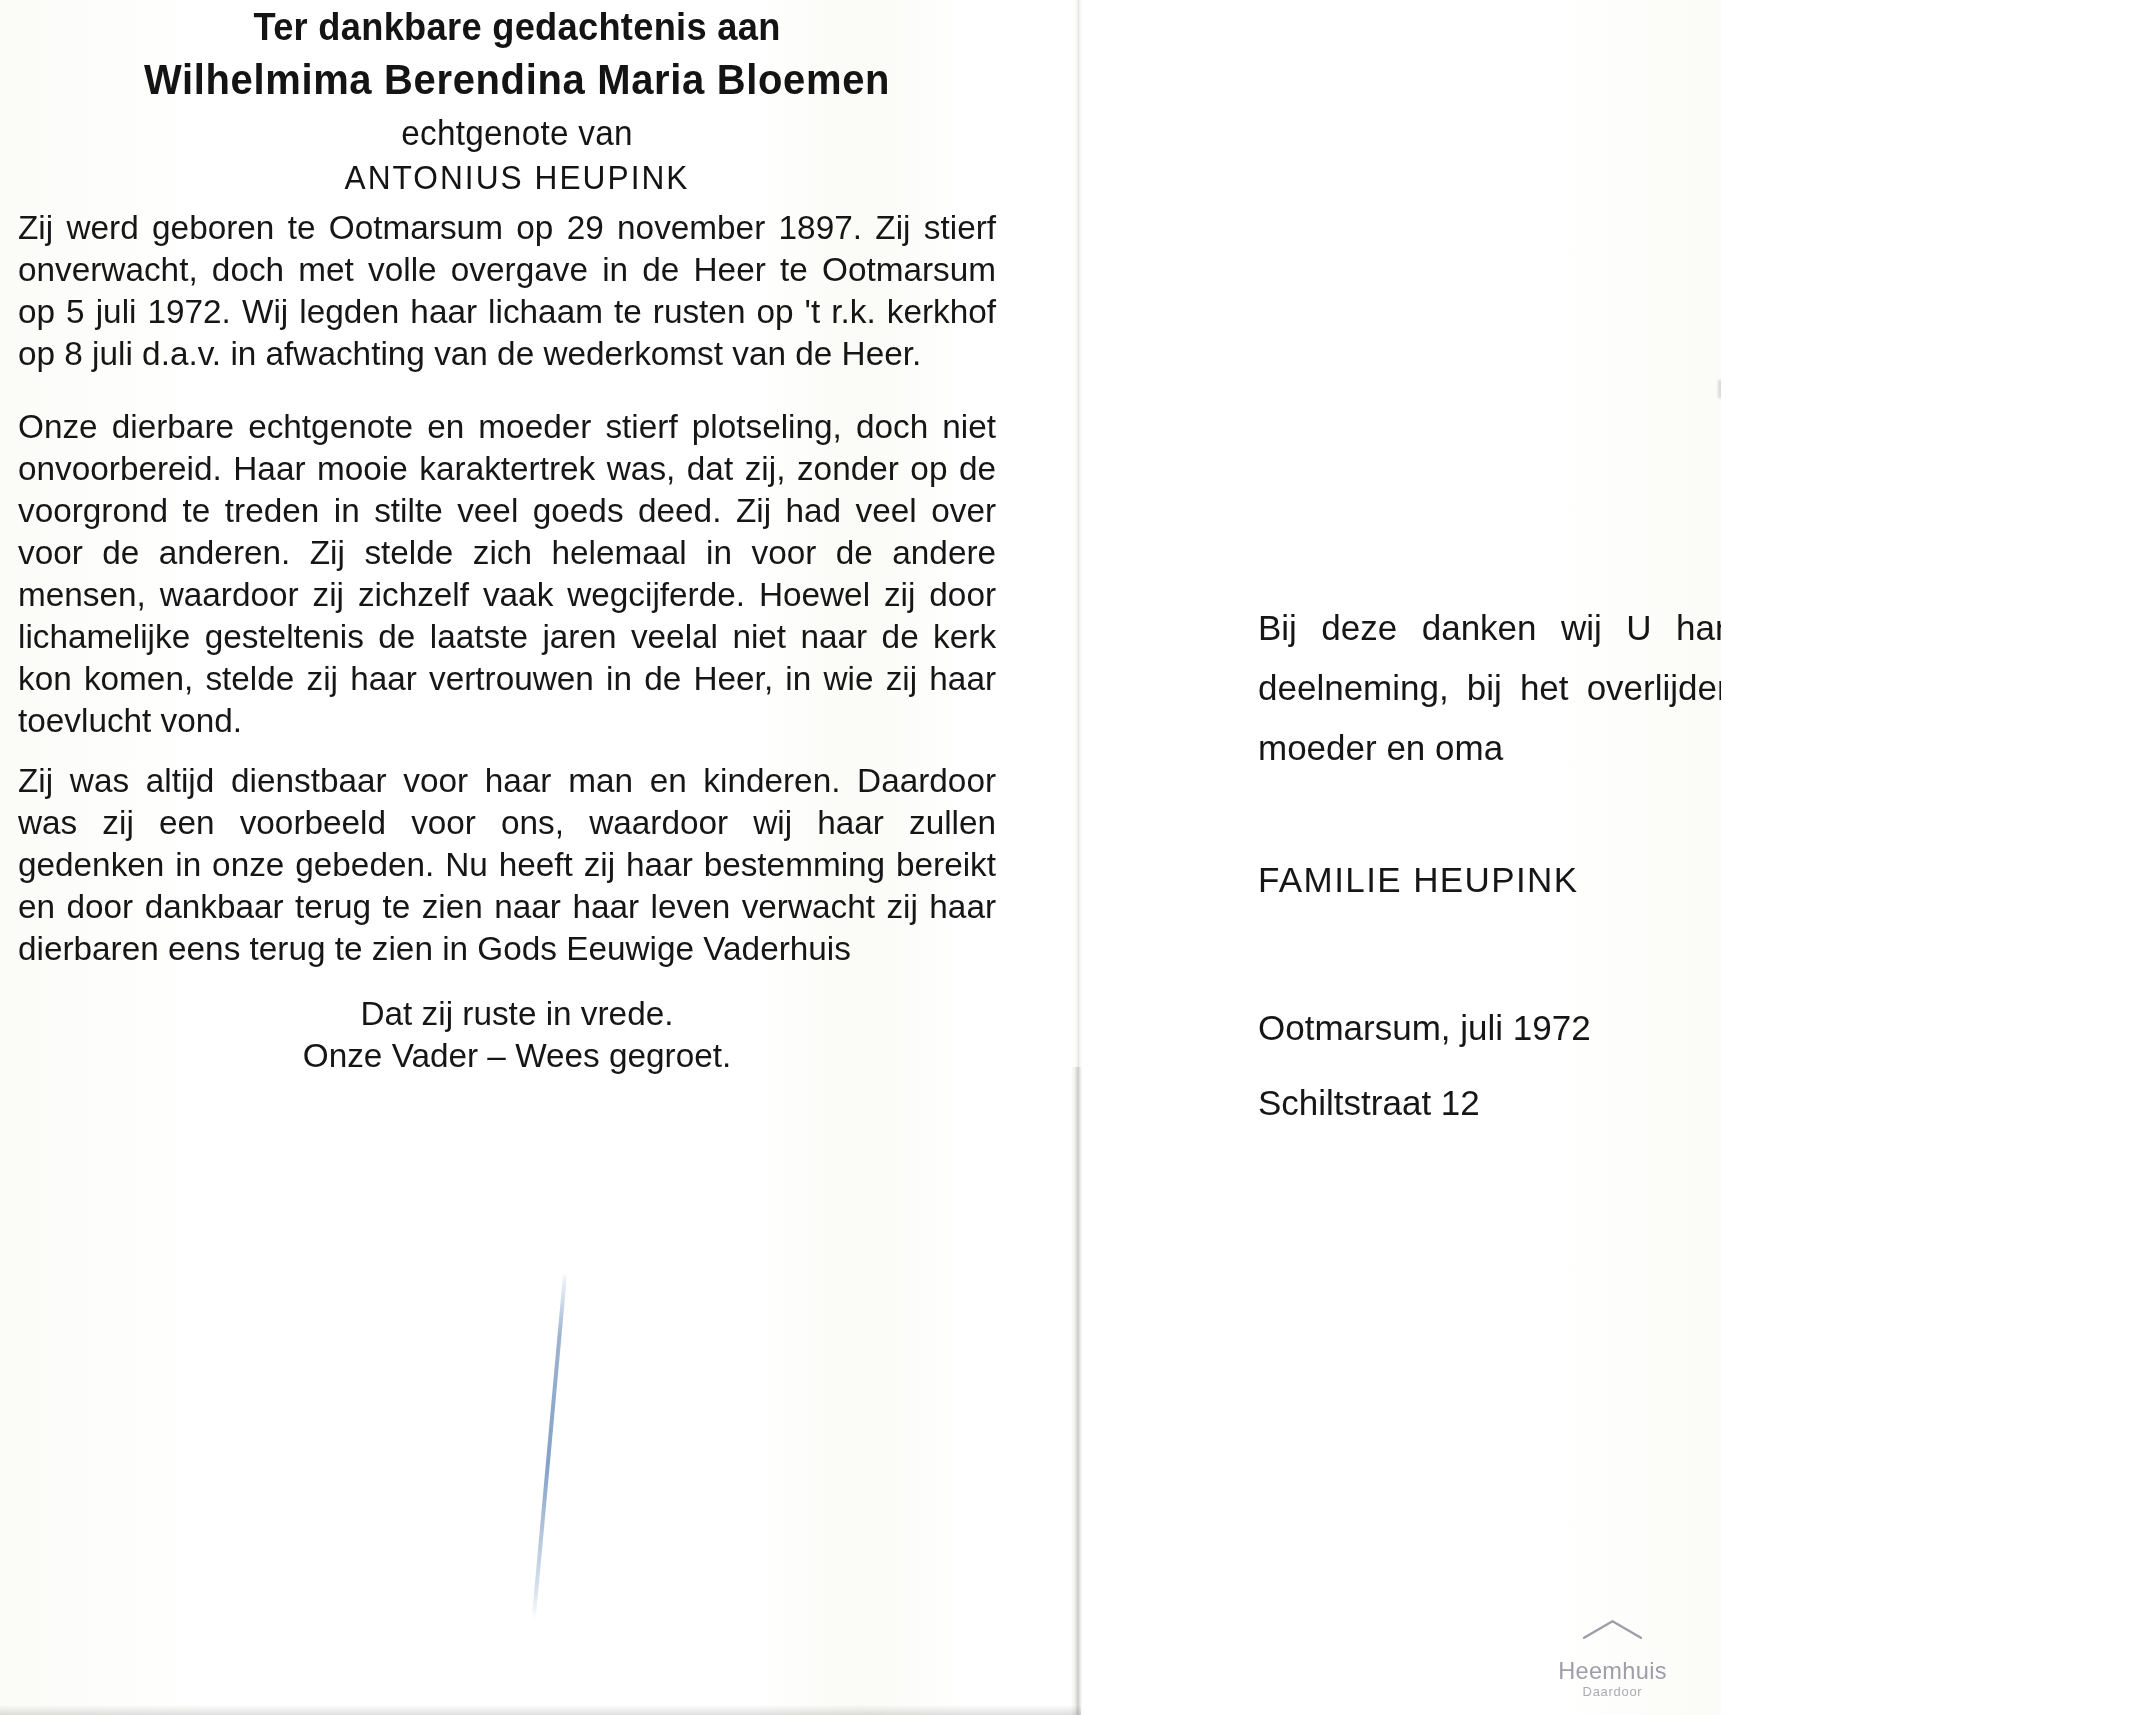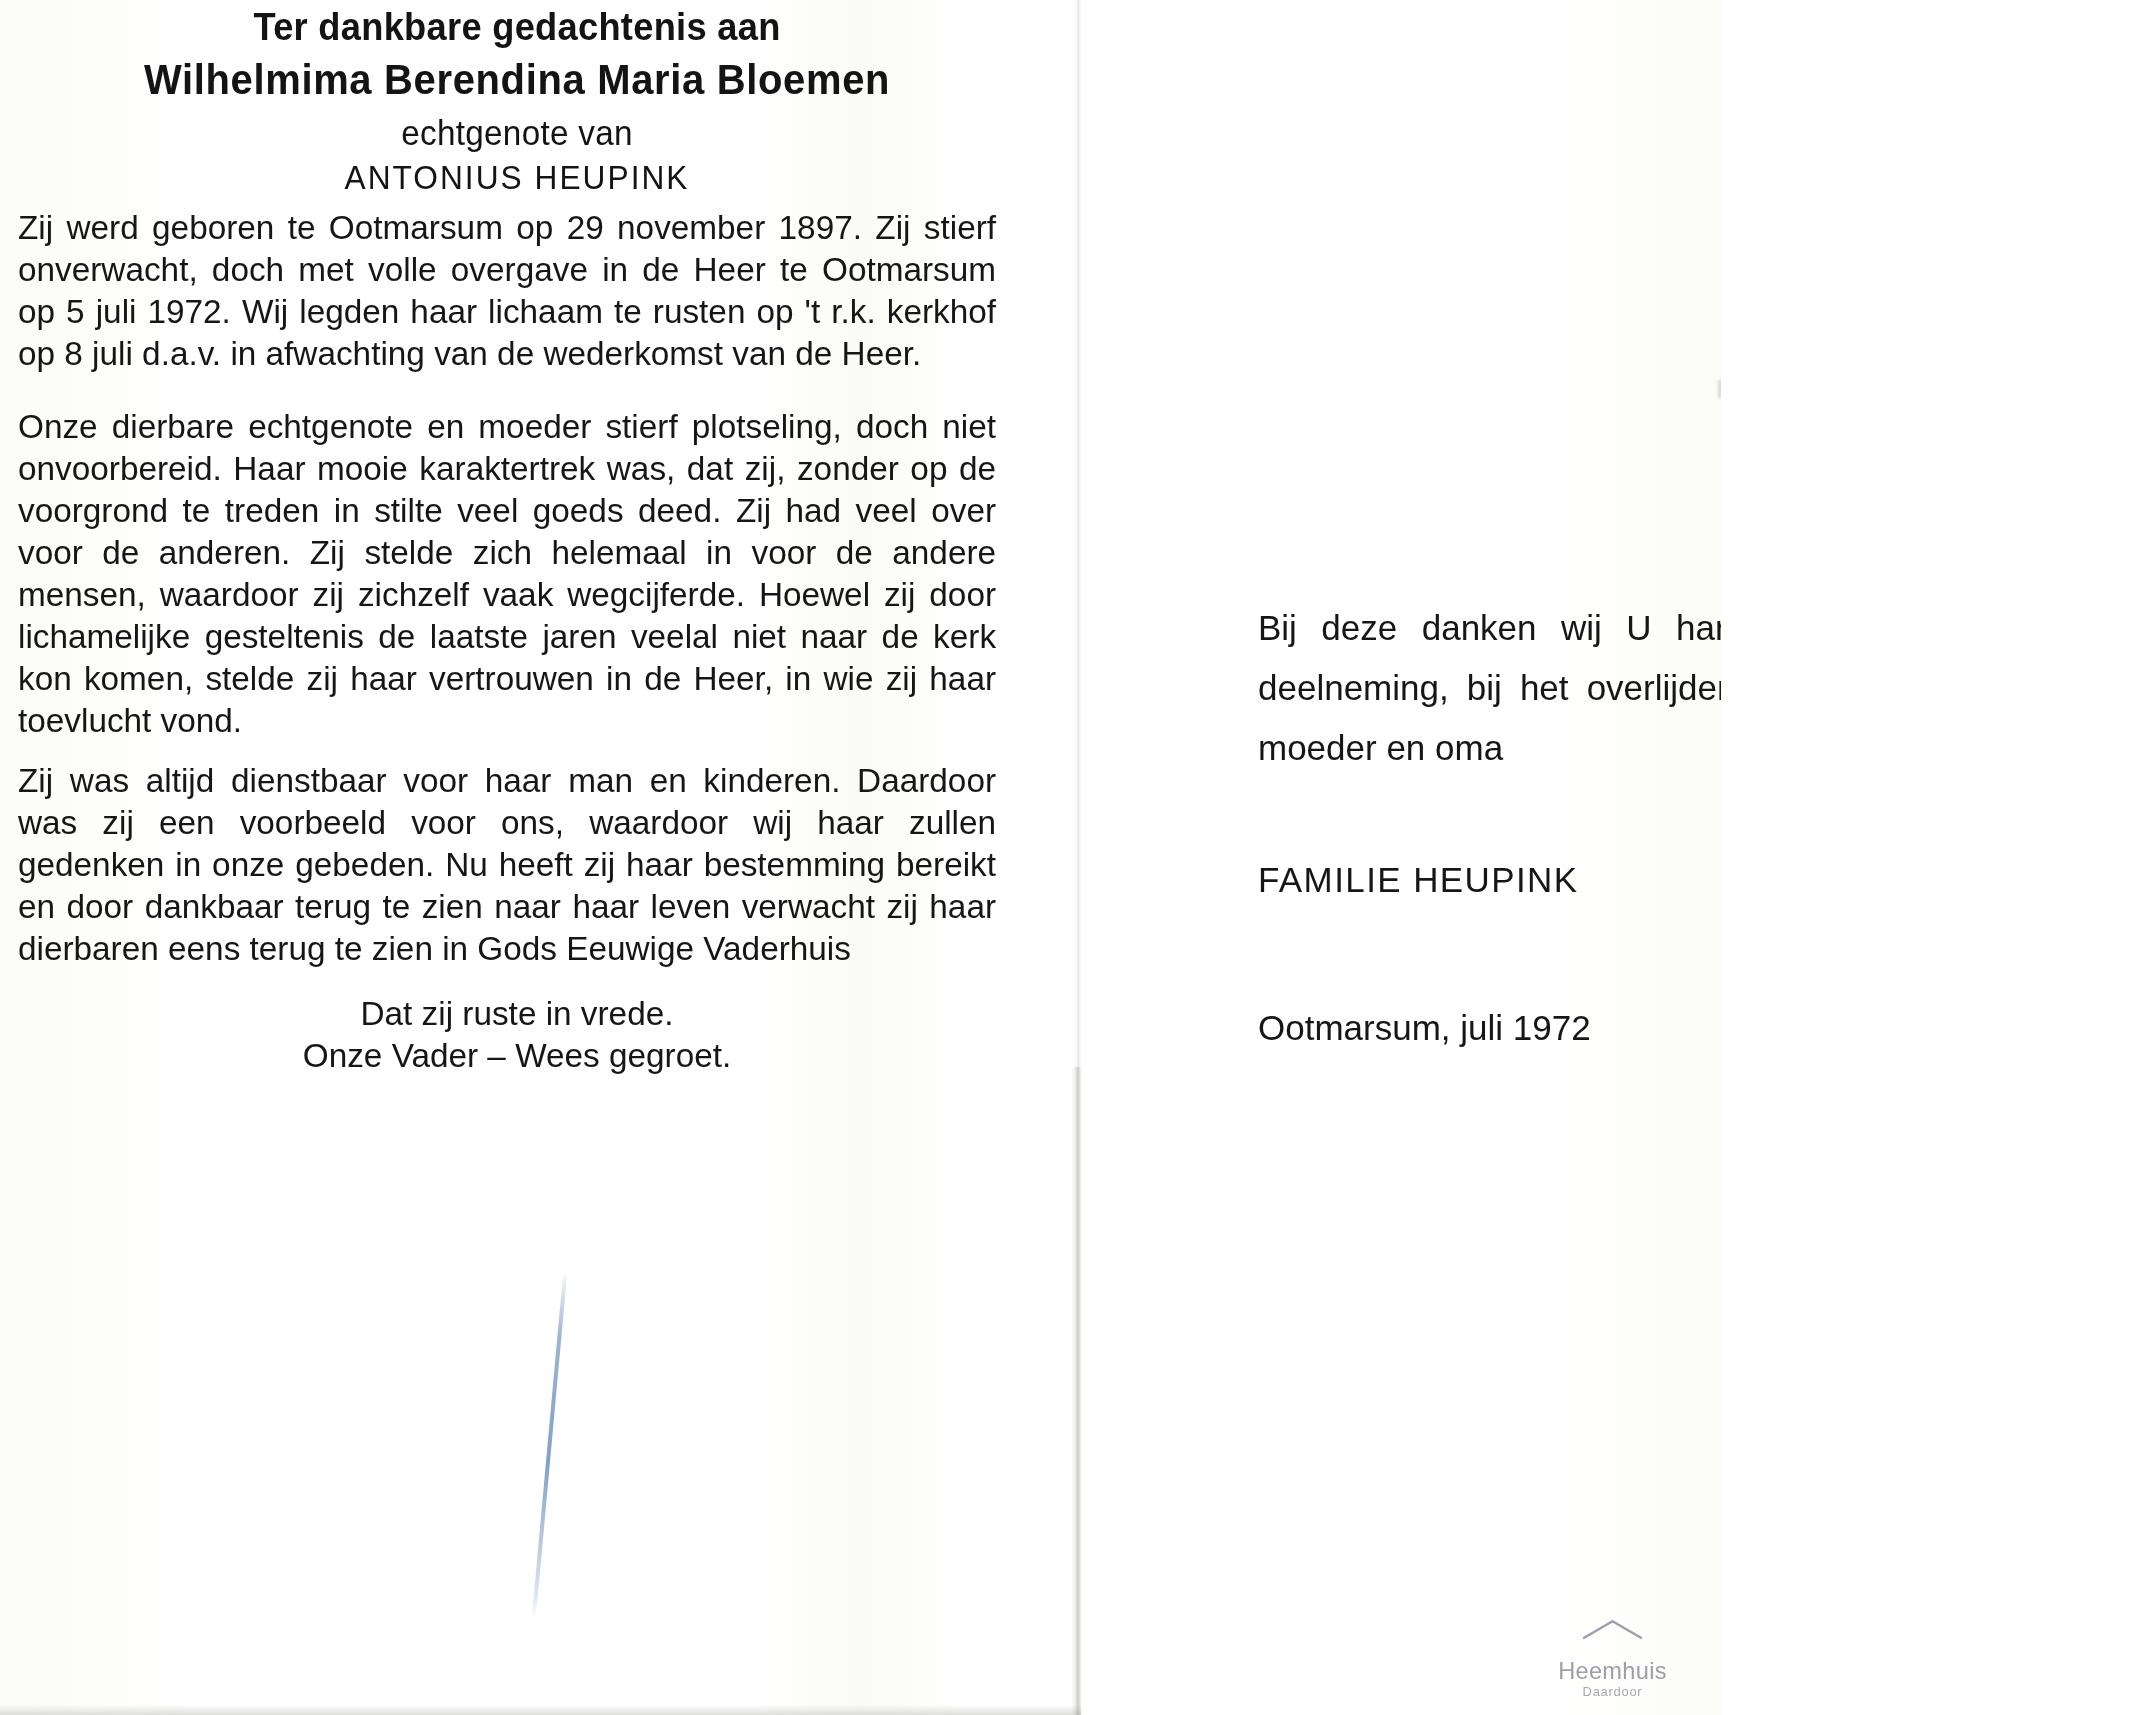--- a/index.html
+++ b/index.html
@@ -268,20 +268,21 @@
   <div class="col-right">
 
     <div class="right-thanks">
       <p>Bij deze danken wij U hartelijk voor uw blijk van deelneming, bij het overlijden, van onze lieve vrouw, moeder en oma</p>
     </div>
 
     <div class="signature">FAMILIE HEUPINK</div>
 
     <div class="place-lines">
       <div>Ootmarsum, juli 1972</div>
+      <div>Schiltstraat 12</div>
     </div>
 
   </div>
 
   <div class="ghost-text"></div>
   <div class="ghost-text g2"></div>
   <div class="ghost-text g3"></div>
   <div class="pen-mark"></div>
   <div class="edge-shadow-bottom"></div>
 

